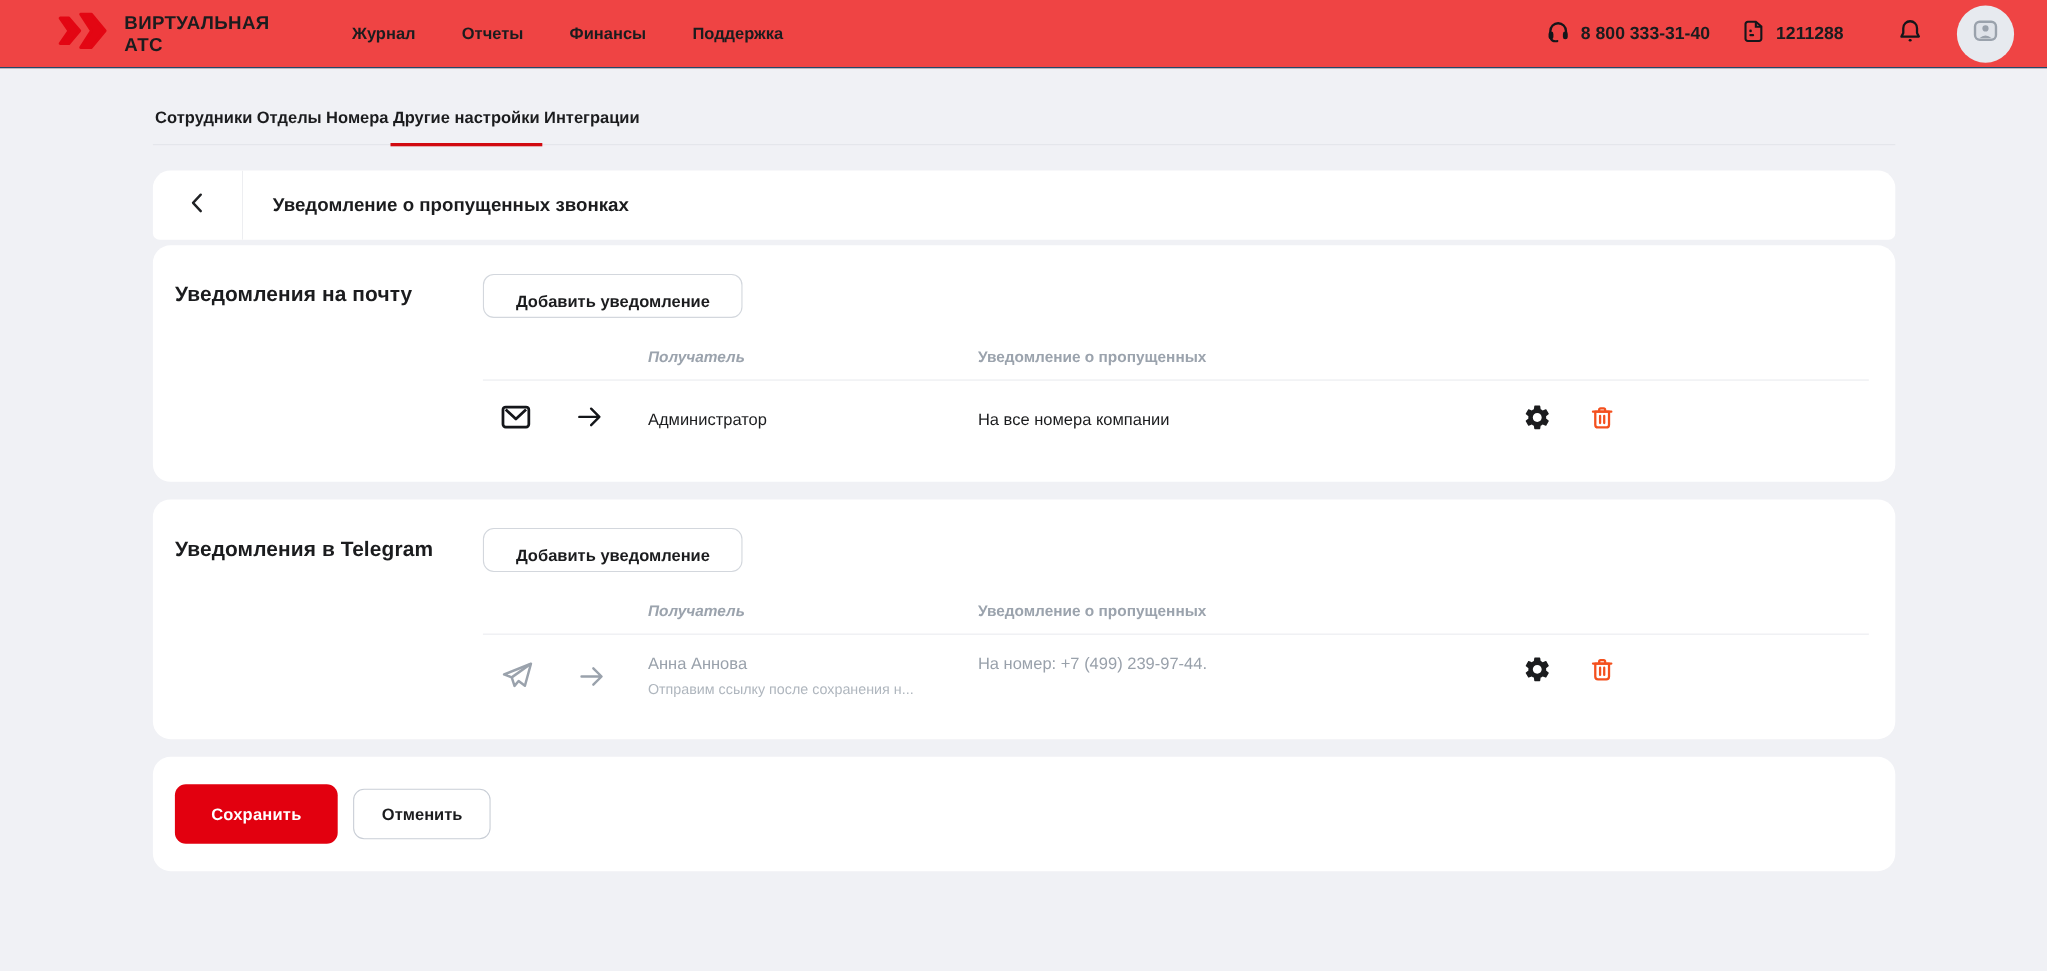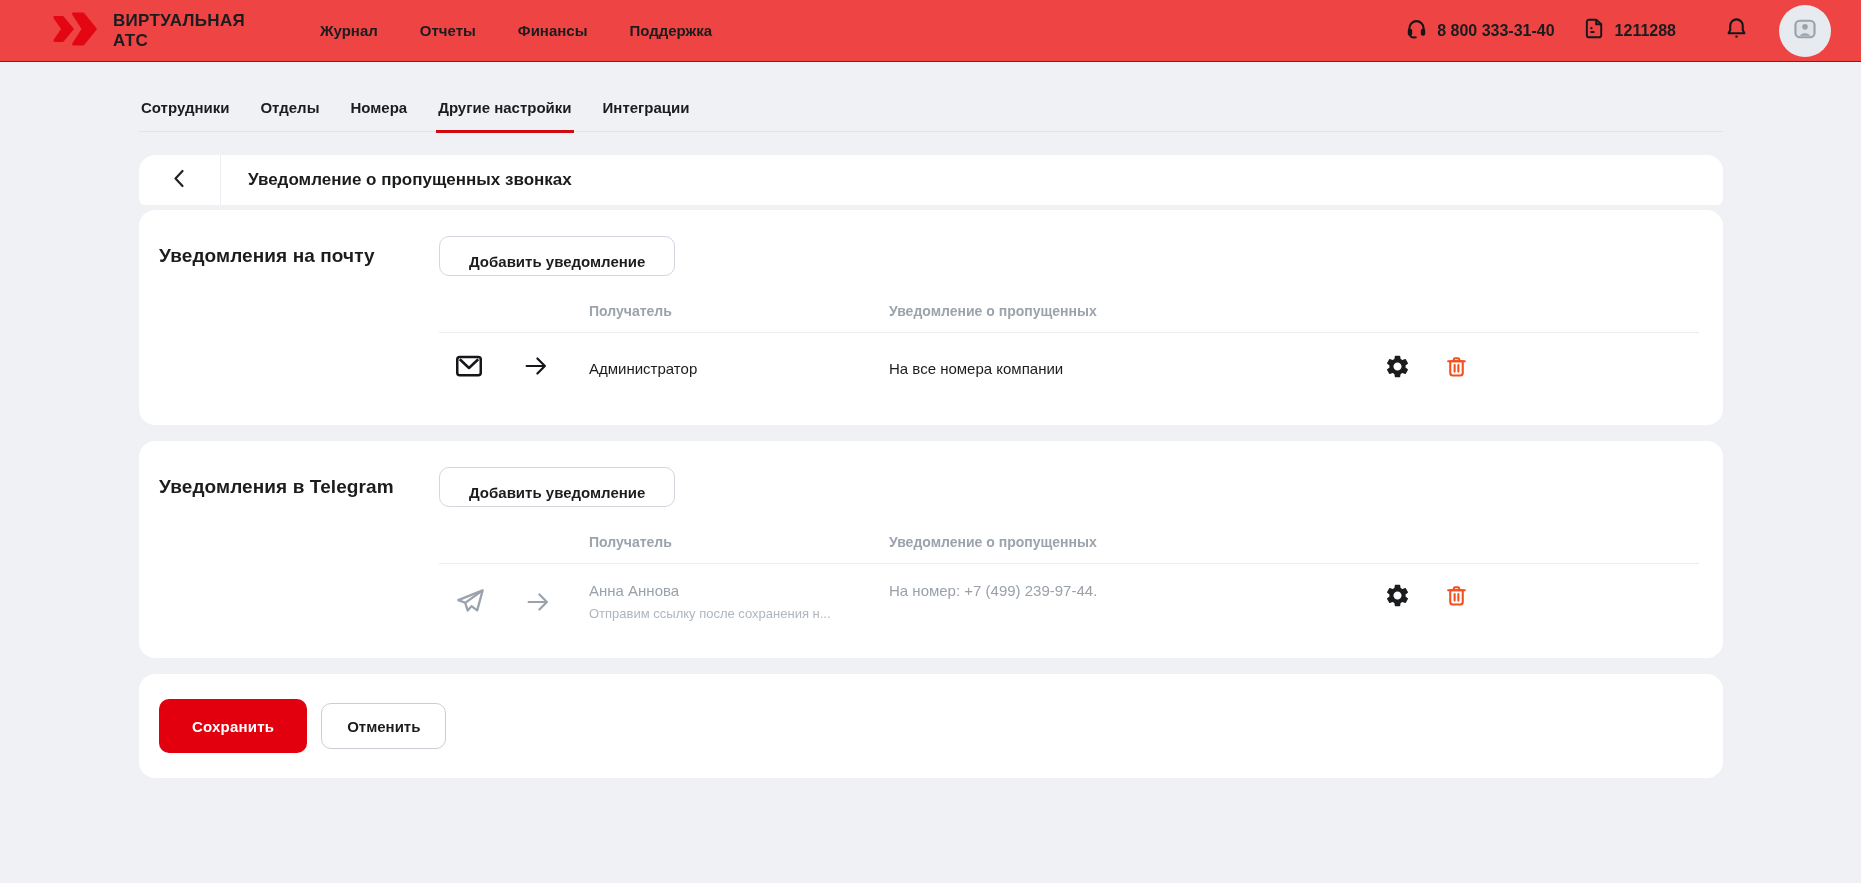--- a/index.html
+++ b/index.html
@@ -28,52 +28,52 @@
   .header-right { margin-left:auto; display:flex; align-items:center; }
   .hgroup { display:flex; align-items:center; gap:9px; font-size:16px; font-weight:600; }
   .hgroup + .hgroup { margin-left:28px; }
   .bell-btn { margin-left:48px; display:flex; align-items:center; cursor:pointer; }
   .avatar {
     margin-left:30px; width:52px; height:52px; border-radius:50%;
     background:#E7EAEF; display:flex; align-items:center; justify-content:center; cursor:pointer;
   }
   
   .container { width:1584px; margin:0 0 0 139px; }
-  .tabs { display:flex; gap:27px; margin-top:37px; border-bottom:1px solid #E3E5EA; }
+  .tabs { display:flex; margin-top:37px; border-bottom:1px solid #E3E5EA; }
   .tab {
     position:relative; font-size:15px; font-weight:600; padding:0 2px 15px 2px; cursor:pointer; color:#1B1C1E;
   }
   .tab.active { font-weight:700; }
   .tab.active::after {
     content:""; position:absolute; left:0; right:0; bottom:-2px; height:3px; background:#D10A10;
   }
   .title-card {
     margin-top:23px; background:#fff; border-radius:16px 16px 6px 6px;
-    height:50px; display:flex; align-items:stretch; margin-bottom:5px;
+    height:63px; display:flex; align-items:stretch; margin-bottom:5px;
   }
   .back-btn {
     width:82px; display:flex; align-items:center; justify-content:center;
     border-right:1px solid #EDEEF1; cursor:pointer; border-radius:16px 0 0 6px;
   }
   .page-title { display:flex; align-items:center; padding-left:27px; font-size:17px; font-weight:700; }
   .card {
     background:#fff; border-radius:16px; margin-bottom:16px;
     padding:26px 24px 36px 20px;
   }
   .section-flex { display:flex; }
   .section-label { width:280px; font-size:19px; font-weight:700; padding-top:9px; letter-spacing:.1px; }
   .section-body { flex:1; min-width:0; }
   .add-btn {
     height:40px; padding:16px 29px; background:#fff; border:1px solid #D3D7DD; border-radius:10px;
     font-family:inherit; font-size:15px; font-weight:600; color:#1B1C1E; cursor:pointer;
   }
   .ntable { margin-top:27px; }
   .thead { display:flex; padding-left:150px; padding-bottom:13px; }
   .th { font-size:14px; font-weight:600; color:#9BA3AD; }
-  .th-recipient { width:300px; }
+  .th-recipient { width:300px;font-style:italic; }
   .th-notif { width:450px; }
   .tdivider { border-bottom:1px solid #EAECEF; }
   .trow { display:flex; align-items:center; padding-top:14px; min-height:56px; }
   .cell-icons { width:150px; display:flex; align-items:center; padding-left:15px; gap:38px; }
   .cell-recipient { width:300px; font-size:15px; }
   .cell-notif { width:450px; font-size:15px; }
   .cell-actions { display:flex; align-items:center; padding-left:45px; gap:33px; }
   .icon-btn { cursor:pointer; display:flex; align-items:center; background:none; border:none; padding:0; }
   .row-sub { font-size:13px; color:#AFB6BE; margin-top:7px; white-space:nowrap; overflow:hidden; text-overflow:ellipsis; max-width:290px; }
   .muted { color:#99A1AB; }

